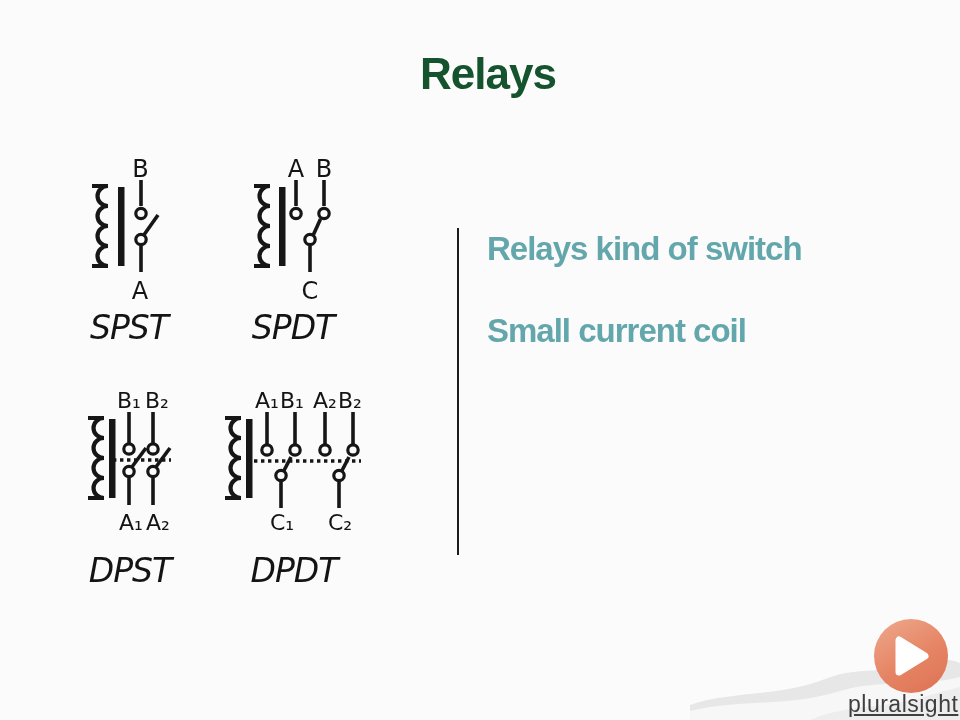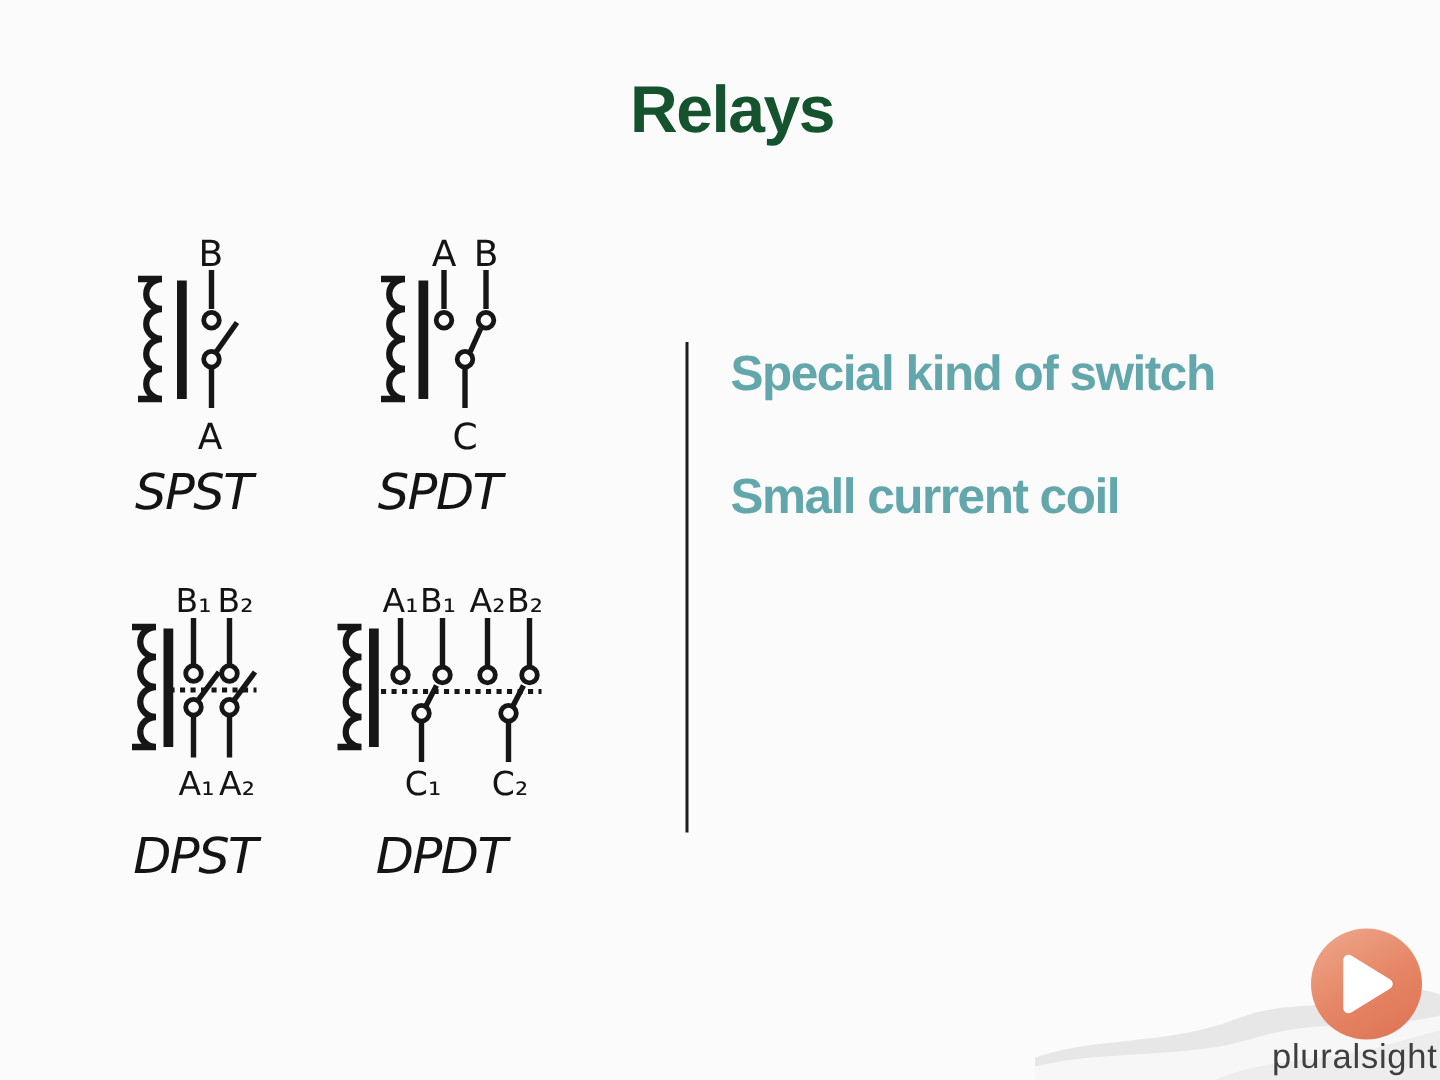--- a/index.html
+++ b/index.html
@@ -36,20 +36,21 @@
   .swoosh{position:absolute;right:0;bottom:0;width:270px;height:95px;}
   .play-button{
     position:absolute;left:874px;top:619px;width:74px;height:74px;border-radius:50%;
     background:linear-gradient(150deg,#efa98d 0%,#e58464 55%,#dd7252 100%);
     display:flex;align-items:center;justify-content:center;cursor:pointer;
   }
   .wordmark{
     position:absolute;left:848px;top:691px;
     font-size:23px;color:#3f3f3f;letter-spacing:0.5px;
     font-family:"Liberation Sans","DejaVu Sans",sans-serif;
+    text-decoration:underline;
   }
 </style>
 </head>
 <body>
 
 <div class="slide">
 
   <div class="title">Relays</div>
 
   <svg class="relay" style="left:80px;top:150px" width="120" height="200" viewBox="80 150 120 200">
@@ -140,21 +141,21 @@
       <circle class="contact" cx="339" cy="475.5" r="5.2"></circle>
       <path class="link" d="M254 461 H 361"></path>
     </g>
     <text class="term-sub" x="282" y="530">C₁</text>
     <text class="term-sub" x="340" y="530">C₂</text>
     <text class="rname" x="294" y="582">DPDT</text>
   </svg>
 
   <div class="divider"></div>
 
-  <div class="note note-1">Special kind of switch</div>
+  <div class="note note-1">Relays kind of switch</div>
   <div class="note note-2">Small current coil</div>
 
   <svg class="swoosh" viewBox="0 0 270 95">
     <path d="M0 95 V 80 C 40 66 90 72 135 54 C 170 40 205 50 235 38 C 248 33 260 34 270 38 V 95 Z" fill="#e7e7e7"></path>
     <path d="M0 95 V 86 C 50 74 100 82 150 66 C 190 54 230 62 270 52 V 95 Z" fill="#f7f7f7"></path>
     <path d="M120 95 C 160 78 200 84 240 70 L 270 62 V 95 Z" fill="#ededed"></path>
   </svg>
 
   <div class="play-button">
     <svg width="40" height="44" viewBox="0 0 40 44">

